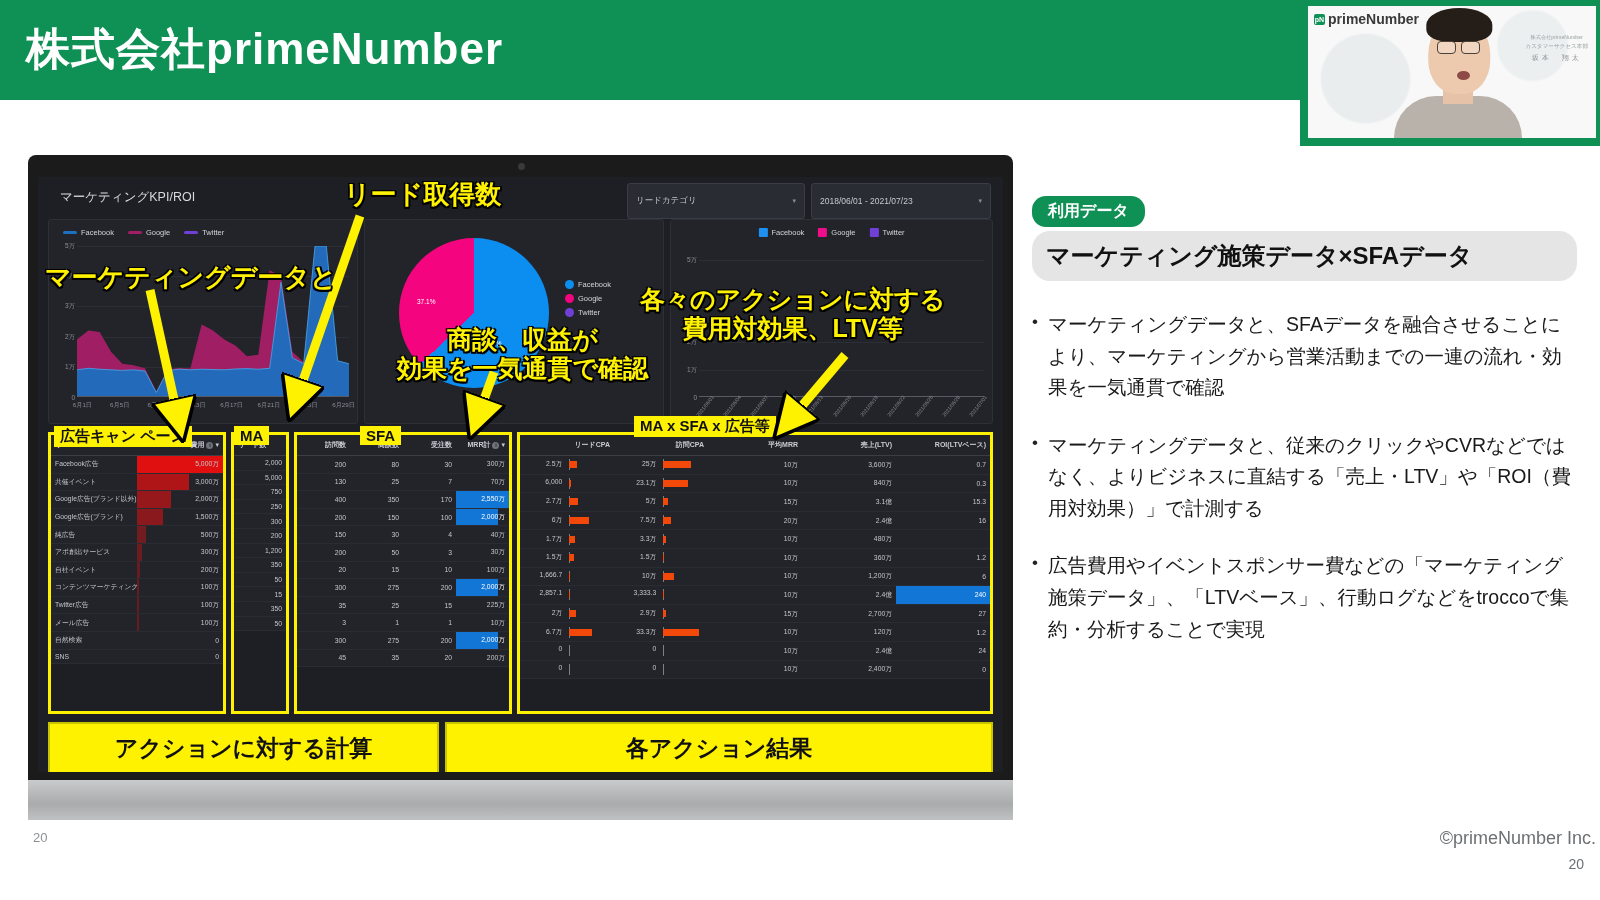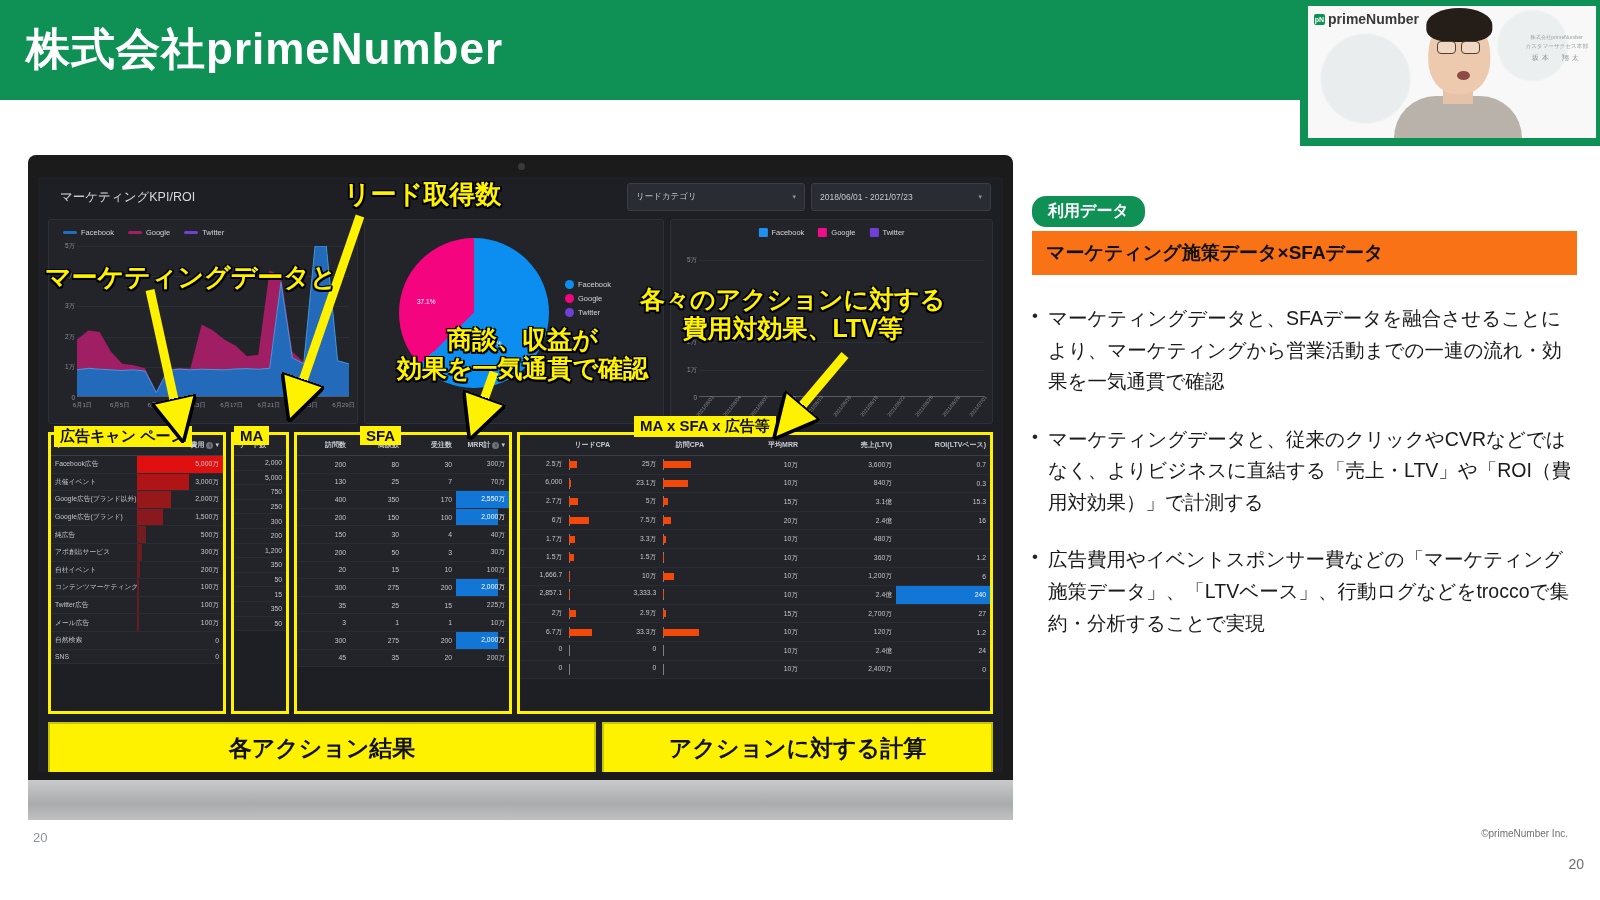--- a/index.html
+++ b/index.html
@@ -79,21 +79,21 @@
   }
   .laptop-base {
     position: absolute; left: 28px; top: 780px; width: 985px; height: 40px;
     background: linear-gradient(180deg,#c9cacb,#a9abad 60%,#bfc1c3);
   }
 
   
   .dash-head { position: relative; height: 42px; }
   .dash-title { position: absolute; left: 22px; top: 12px; font-size: 12.5px; color: #d7d9de; }
   .ctl {
-    position: absolute; top: 6px; height: 28px; background: #2a2c33;
+    position: absolute; top: 6px; height: 36px; background: #2a2c33;
     border: 1px solid #3a3d45; border-radius: 3px;
     display: flex; align-items: center; justify-content: space-between;
     padding: 0 8px; color: #c6c9cf; font-size: 8.5px;
   }
   .ctl.cat { right: 198px; width: 178px; }
   .ctl.date { right: 12px; width: 180px; }
   .caret { font-size: 7px; color: #8b8f98; }
 
   
   .chart-row { position: relative; display: flex; gap: 6px; padding: 0 10px; height: 205px; }
@@ -190,32 +190,32 @@
   .a4 { left: 640px; top: 285px; font-size: 25px; text-align: center; }
   .arrow-svg { position: absolute; left: 0; top: 0; width: 1600px; height: 900px; z-index: 35; pointer-events: none; }
 
   
   .side { position: absolute; left: 1032px; top: 196px; width: 545px; }
   .chip {
     display: inline-block; background: #0f9055; color: #fff; font-weight: bold;
     font-size: 16px; padding: 5px 16px; border-radius: 14px;
   }
   .sub-band {
-    margin-top: 4px; background: #f97316; color: #111; font-weight: bold;
-    font-size: 19px; padding: 9px 14px;
+    margin-top: 4px; background: #e5e5e5; color: #111; font-weight: bold;
+    font-size: 24px; padding: 9px 14px; border-radius: 18px;
   }
   .bullets { margin-top: 28px; }
   .bullet { display: flex; gap: 10px; margin-bottom: 26px; }
   .bdot { color: #222; font-size: 17px; line-height: 1.55; }
   .btxt { color: #1a1a1a; font-size: 19.5px; line-height: 1.62; }
 
   
   .pg-left { position: absolute; left: 33px; top: 830px; font-size: 13px; color: #8e9194; }
   .pg-right { position: absolute; right: 16px; top: 856px; font-size: 14px; color: #6d7073; }
-  .copy { position: absolute; right: 32px; top: 828px; font-size: 10px; color: #6d7073; margin-left: 40px; }
+  .copy { position: absolute; right: 4px; top: 828px; font-size: 18px; color: #6d7073; margin-left: 40px; }
 </style>
 </head>
 <body>
 
 <div class="title-bar">
   <div class="title-text">株式会社primeNumber</div>
 </div>
 
 <div class="webcam">
   <div class="webcam-inner">
@@ -1019,22 +1019,22 @@
       </div>
 
       <div class="ylab" style="left:16px; top:2px;">広告キャン
 ペーン</div>
       <div class="ylab" style="left:196px; top:2px;">MA</div>
       <div class="ylab" style="left:322px; top:2px;">SFA</div>
       <div class="ylab" style="left:596px; top:-8px;">MA x SFA x 広告等</div>
     </div>
 
     <div class="footer-row">
+      <div class="yellow-bar right">アクションに対する計算</div>
       <div class="yellow-bar left">各アクション結果</div>
-      <div class="yellow-bar right">アクションに対する計算</div>
     </div>
   </div>
 </div>
 <div class="laptop-base"></div>
 
 <svg class="arrow-svg">
   <defs>
     <marker id="ah" markerWidth="5" markerHeight="5" refX="2.2" refY="2.5" orient="auto">
       <path d="M0,0 L5,2.5 L0,5 z" fill="#fff200" stroke="#000" stroke-width="0.4"></path>
     </marker>

